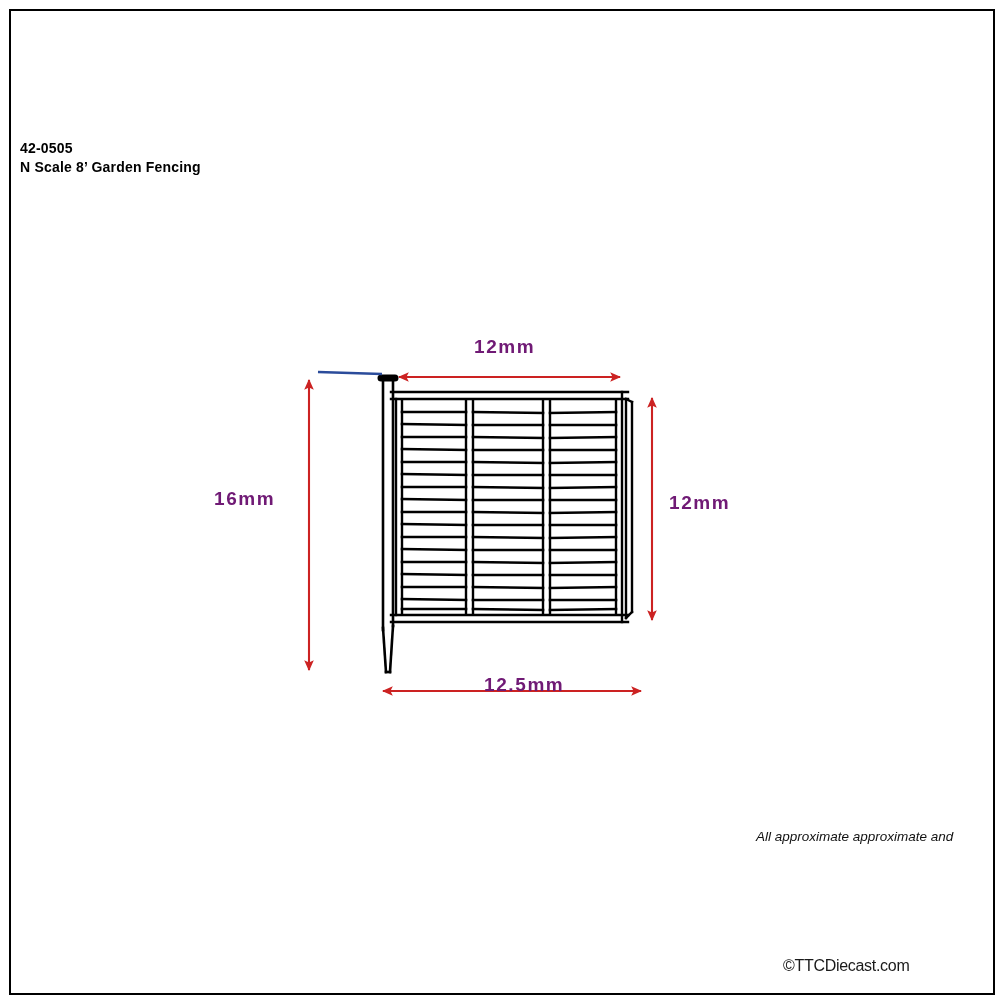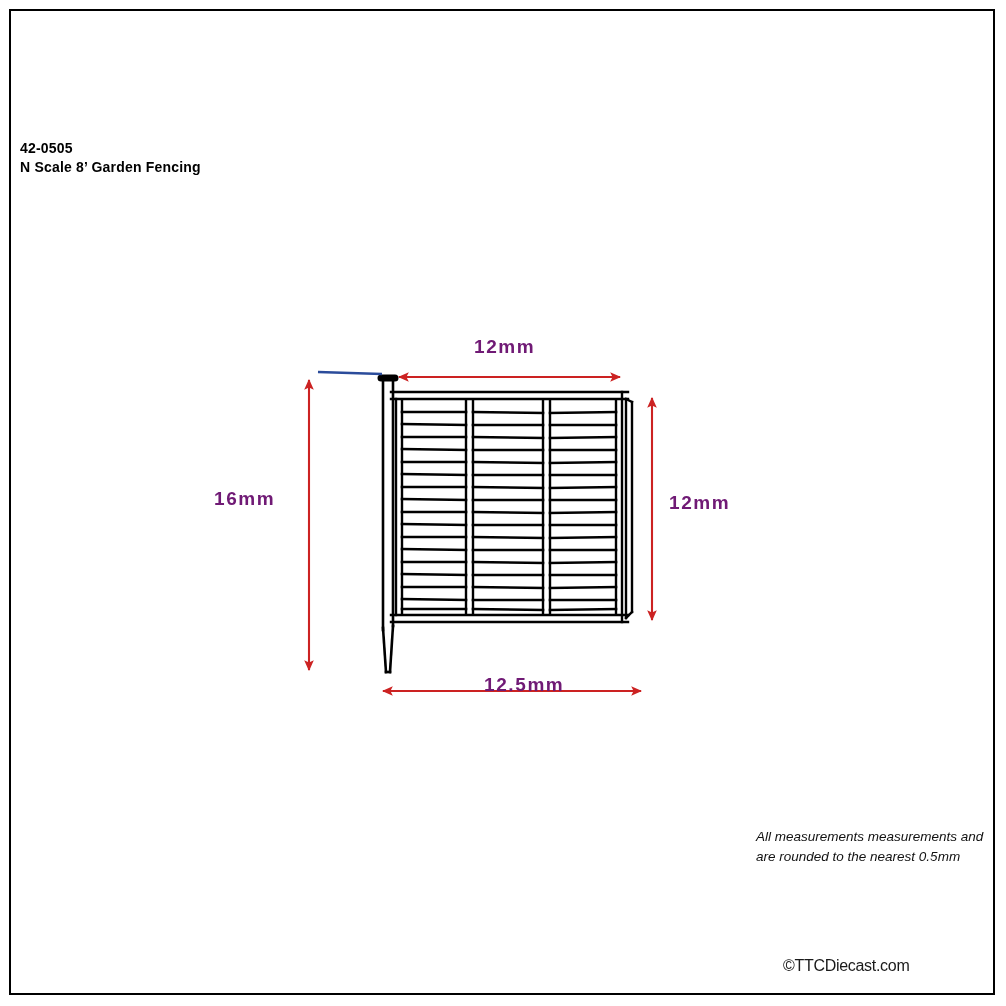--- a/index.html
+++ b/index.html
@@ -222,19 +222,18 @@
       <line x1="383" y1="691" x2="641" y2="691" marker-start="url(#arrowEnd)" marker-end="url(#arrowEnd)"></line>
     </g>
   </svg>
 
   <div class="dim-label" id="dim-top-label">12mm</div>
   <div class="dim-label" id="dim-right-label">12mm</div>
   <div class="dim-label" id="dim-left-label">16mm</div>
   <div class="dim-label" id="dim-bottom-label">12.5mm</div>
 
   <div id="footnote">
-    <div class="line">All measurements measurements and</div>
-    <div class="line">are rounded to the nearest 0.5mm</div>
+    <div class="line">All approximate approximate and</div>
   </div>
 
   <div id="watermark">©TTCDiecast.com</div>
 
 </div>
 
 </body></html>

